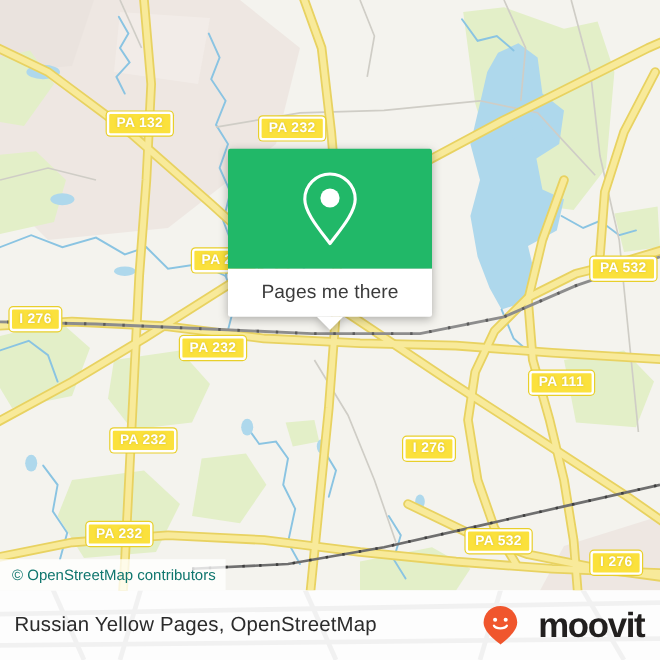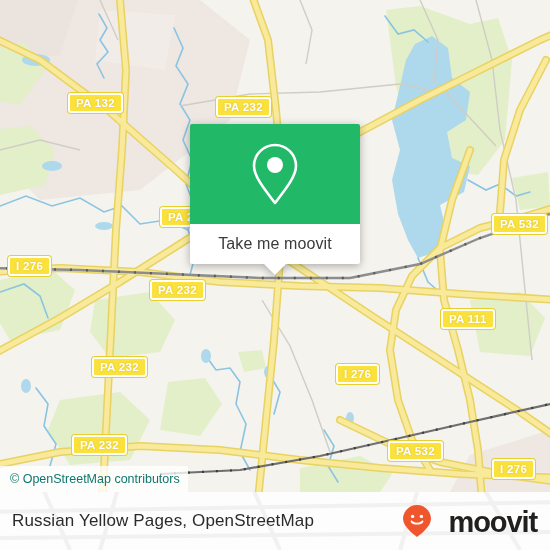--- a/index.html
+++ b/index.html
@@ -270,42 +270,42 @@
 
         <g>
           <path d="M -10,268 L 80,270 L 170,274 L 260,278 L 350,278 L 420,264 L 480,238 L 550,214" stroke="#8d8d8d" stroke-width="2.4" fill="none"></path>
           <path d="M -10,268 L 80,270 L 170,274 L 260,278 L 350,278 L 420,264 L 480,238 L 550,214" stroke="#5b5b5b" stroke-width="2.4" fill="none" stroke-dasharray="2 14"></path>
           <path d="M 160,474 L 240,470 L 320,456 L 400,438 L 470,422 L 550,404" stroke="#6f6f6f" stroke-width="2.2" fill="none"></path>
           <path d="M 160,474 L 240,470 L 320,456 L 400,438 L 470,422 L 550,404" stroke="#3d3d3d" stroke-width="2.2" fill="none" stroke-dasharray="2 12"></path>
         </g>
       </g>
     </svg>
 
-    <div class="shield" style="left:68px;  top:93px;">PA 132</div>
+    <div class="shield" style="left:89px;  top:93px;">PA 132</div>
     <div class="shield" style="left:216px; top:97px;">PA 232</div>
     <div class="shield" style="left:160px; top:207px;">PA 232</div>
     <div class="shield" style="left:492px; top:214px;">PA 532</div>
     <div class="shield" style="left:8px;   top:256px;">I 276</div>
     <div class="shield" style="left:150px; top:280px;">PA 232</div>
     <div class="shield" style="left:441px; top:309px;">PA 111</div>
     <div class="shield" style="left:92px;  top:357px;">PA 232</div>
     <div class="shield" style="left:336px; top:364px;">I 276</div>
     <div class="shield" style="left:72px;  top:435px;">PA 232</div>
     <div class="shield" style="left:388px; top:441px;">PA 532</div>
     <div class="shield" style="left:492px; top:459px;">I 276</div>
 
     <div id="popup">
       <div id="popup-header">
         <svg id="popup-pin" width="54" height="66" viewBox="0 0 54 66">
           <path d="M27 4 C15.4 4 6 13.4 6 25 C6 36 18 50 27 62 C36 50 48 36 48 25 C48 13.4 38.6 4 27 4 Z" fill="none" stroke="#ffffff" stroke-width="2.6" stroke-linejoin="round"></path>
           <circle cx="27" cy="24" r="8" fill="#ffffff"></circle>
         </svg>
       </div>
       <div id="popup-footer">
-        <span id="popup-label">Take me moovit</span>
+        <span id="popup-label">Pages me there</span>
         <div id="popup-tail"></div>
       </div>
     </div>
 
     <div id="attribution">© OpenStreetMap contributors</div>
   </div>
 
   <div id="footer">
     <svg id="footer-bg" viewBox="0 0 550 58" preserveAspectRatio="none">
       <rect x="0" y="0" width="550" height="58" fill="#ffffff"></rect>

